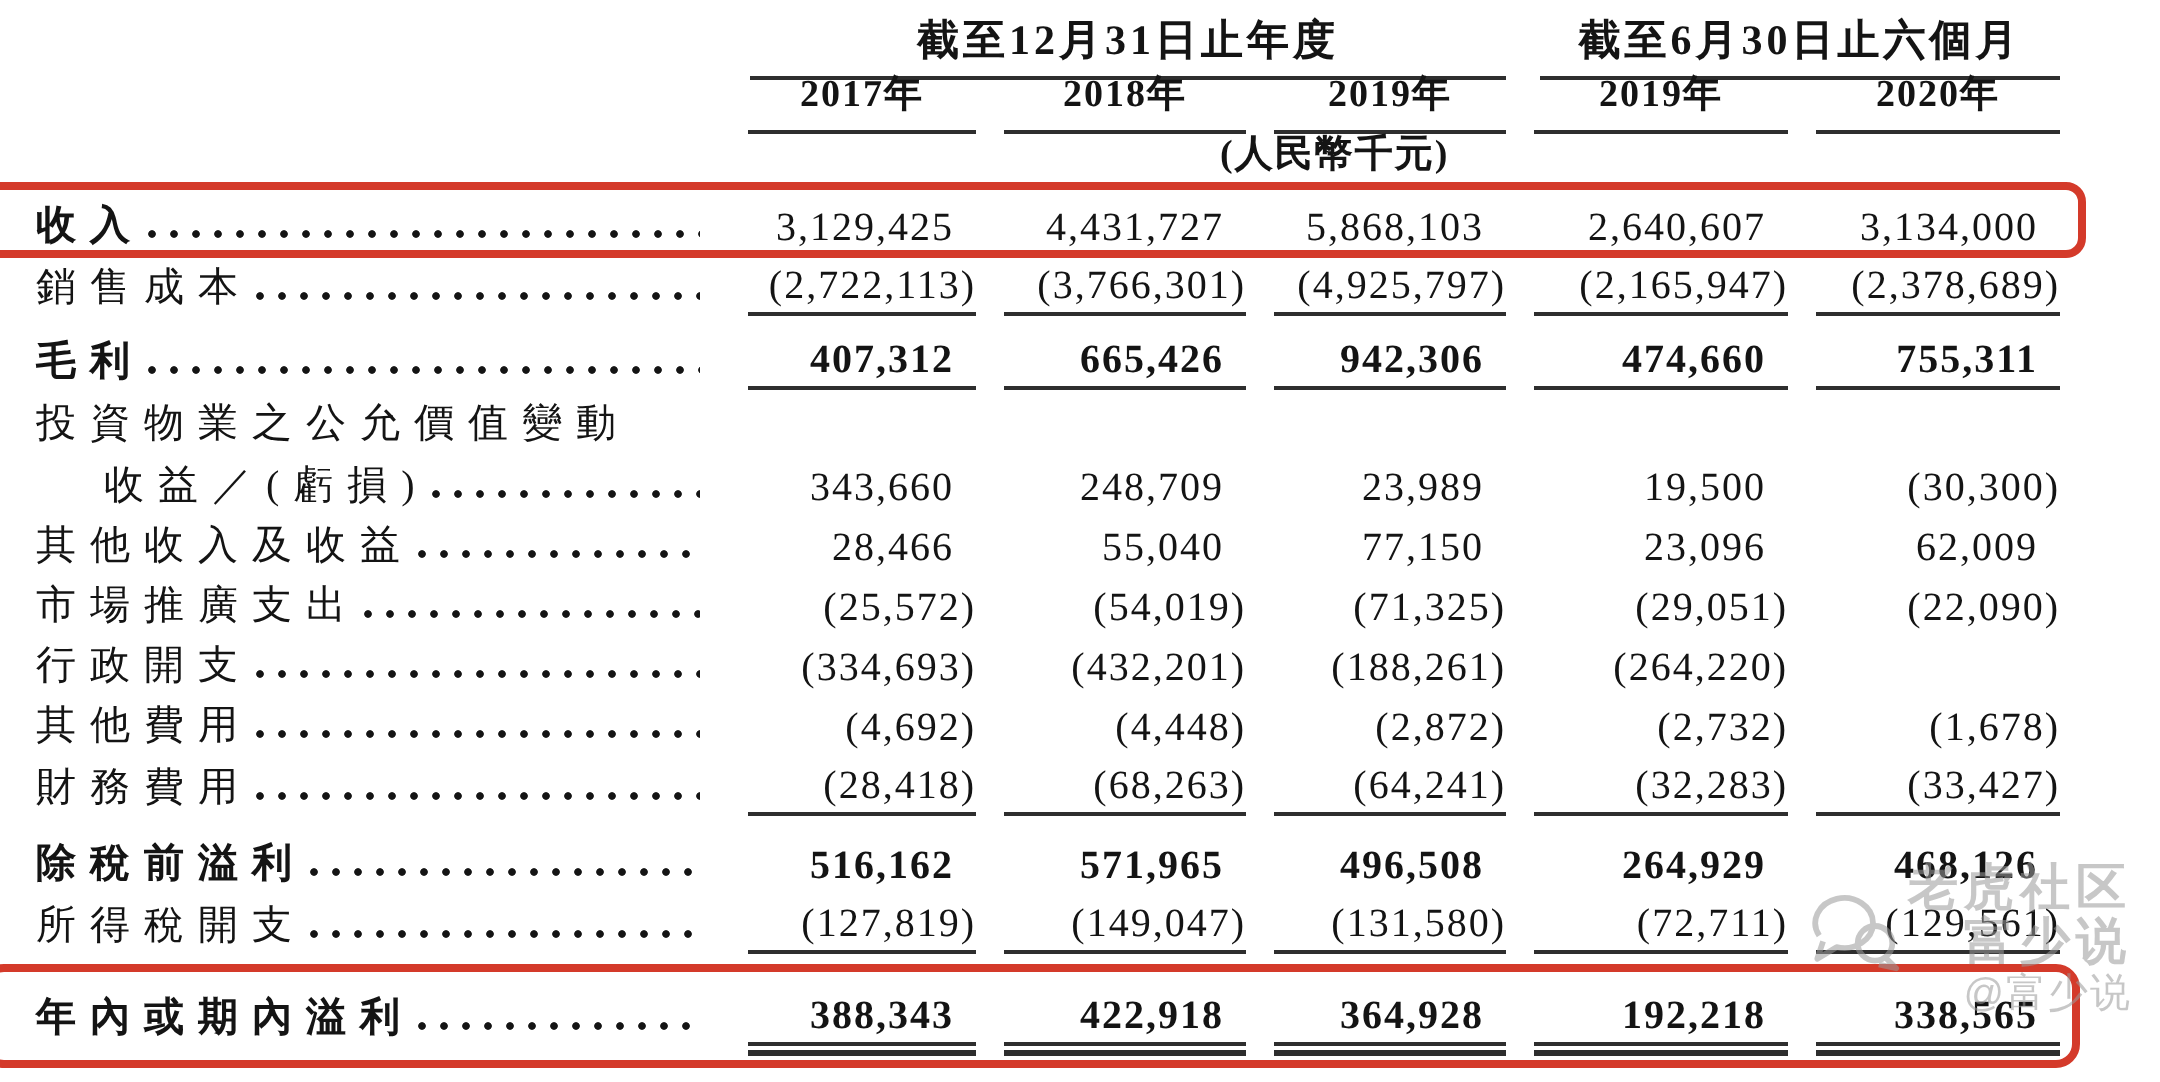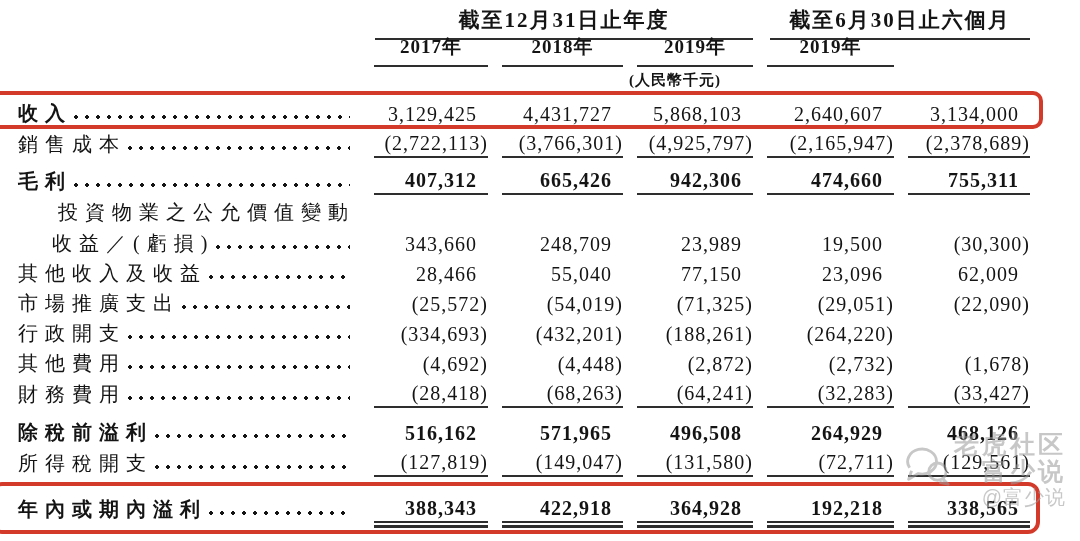--- a/index.html
+++ b/index.html
@@ -41,30 +41,29 @@
     border-bottom:2px solid var(--rule);
     margin-left:14px;
     padding-bottom:5px;
     font-weight:bold;font-size:19px;letter-spacing:1px;
     white-space:nowrap;
   }
   .col2{grid-column:2}.col3{grid-column:3}.col4{grid-column:4}.col5{grid-column:5}.col6{grid-column:6}
   .hrow-u{height:30px;}
   .unit{
     grid-column:4;
-    justify-content:center;
     transform:translateX(-13px);
     padding-bottom:4px;
-    font-weight:bold;font-size:15px;letter-spacing:1px;
+    font-weight:bold;font-size:19px;letter-spacing:1px;
     white-space:nowrap;
   }
   
   .brow{height:30px;}
   .lcell{padding-left:18px;padding-bottom:3px;min-width:0;}
-  .lcell.fw{grid-column:1/-1;margin-left:40px;}
+  .lcell.fw{grid-column:1/-1;}
   .lcell.ind{padding-left:52px;}
   .lt{font-size:20px;letter-spacing:7px;line-height:1.05;white-space:nowrap;}
   .lcell.b .lt{font-weight:bold;}
   .dots{
     flex:1 1 auto;height:4px;
     margin:0 10px 5px 2px;
     background-image:radial-gradient(circle at 2px 2px,var(--text) 1.7px,transparent 2.1px);
     background-size:11px 4px;background-repeat:repeat-x;background-position:left bottom;
   }
   .vcell{justify-content:flex-end;margin-left:14px;padding-bottom:3px;}
@@ -119,20 +118,23 @@
         <span>2017年</span>
       </div>
       <div class="cell ycell col3">
         <span>2018年</span>
       </div>
       <div class="cell ycell col4">
         <span>2019年</span>
       </div>
       <div class="cell ycell col5">
         <span>2019年</span>
+      </div>
+      <div class="cell ycell col6">
+        <span>2020年</span>
       </div>
     </div>
 
     <div class="row hrow-u">
       <div class="cell unit">
         <span>(人民幣千元)</span>
       </div>
     </div>
 
     <div id="tbody">

